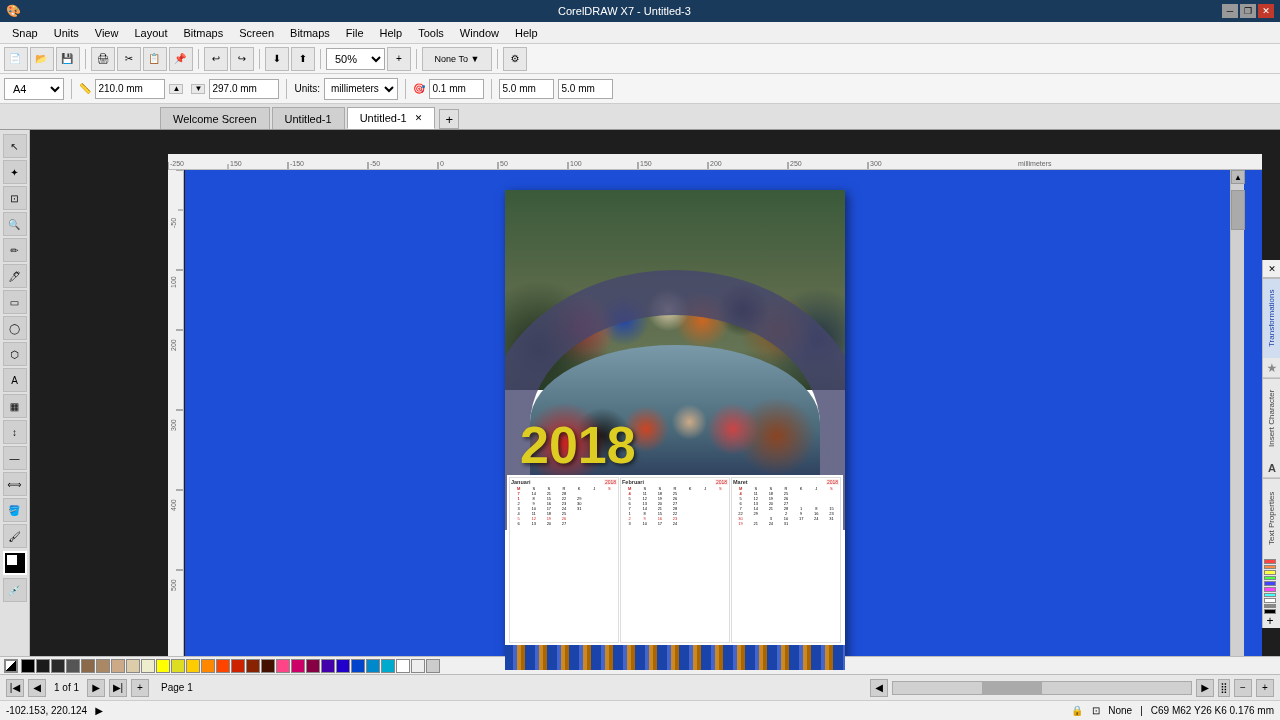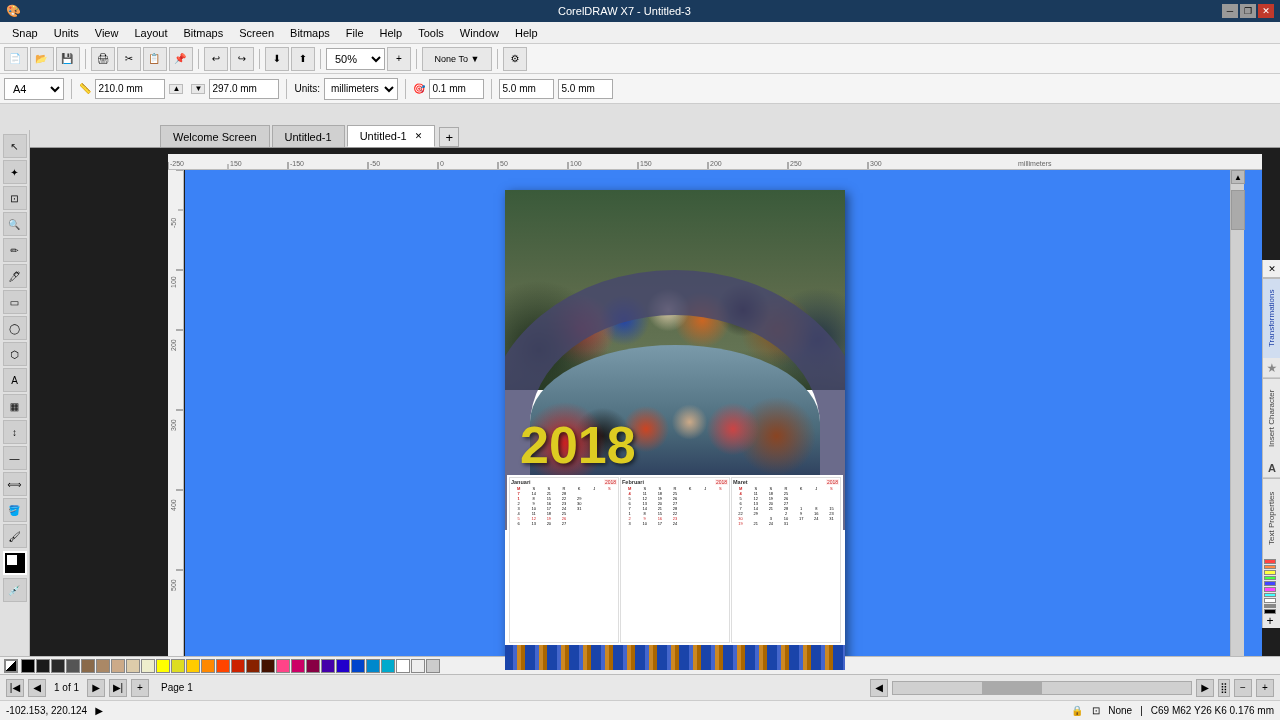--- a/index.html
+++ b/index.html
@@ -83,21 +83,21 @@
     .units-select {
       height: 22px;
       border: 1px solid #aaa;
       font-size: 10px;
       background: white;
       padding: 0 2px;
     }
 
     
     #tabs-bar {
-      height: 44px;
+      height: 26px;
       background: #e0e0e0;
       display: flex;
       align-items: flex-end;
       padding-left: 160px;
       border-bottom: 1px solid #999;
     }
     .tab {
       height: 22px;
       padding: 0 12px;
       background: #d0d0d0;
@@ -169,21 +169,21 @@
       font-size: 10px;
     }
 
     
     #canvas-area {
       position: absolute;
       left: 185px;
       top: 170px;
       right: 18px;
       bottom: 46px;
-      background: #3b82f6;
+      background: #1d4ed8;
       overflow: hidden;
     }
 
     
     #page-doc {
       position: absolute;
       left: 320px;
       top: 20px;
       width: 340px;
       height: 480px;

